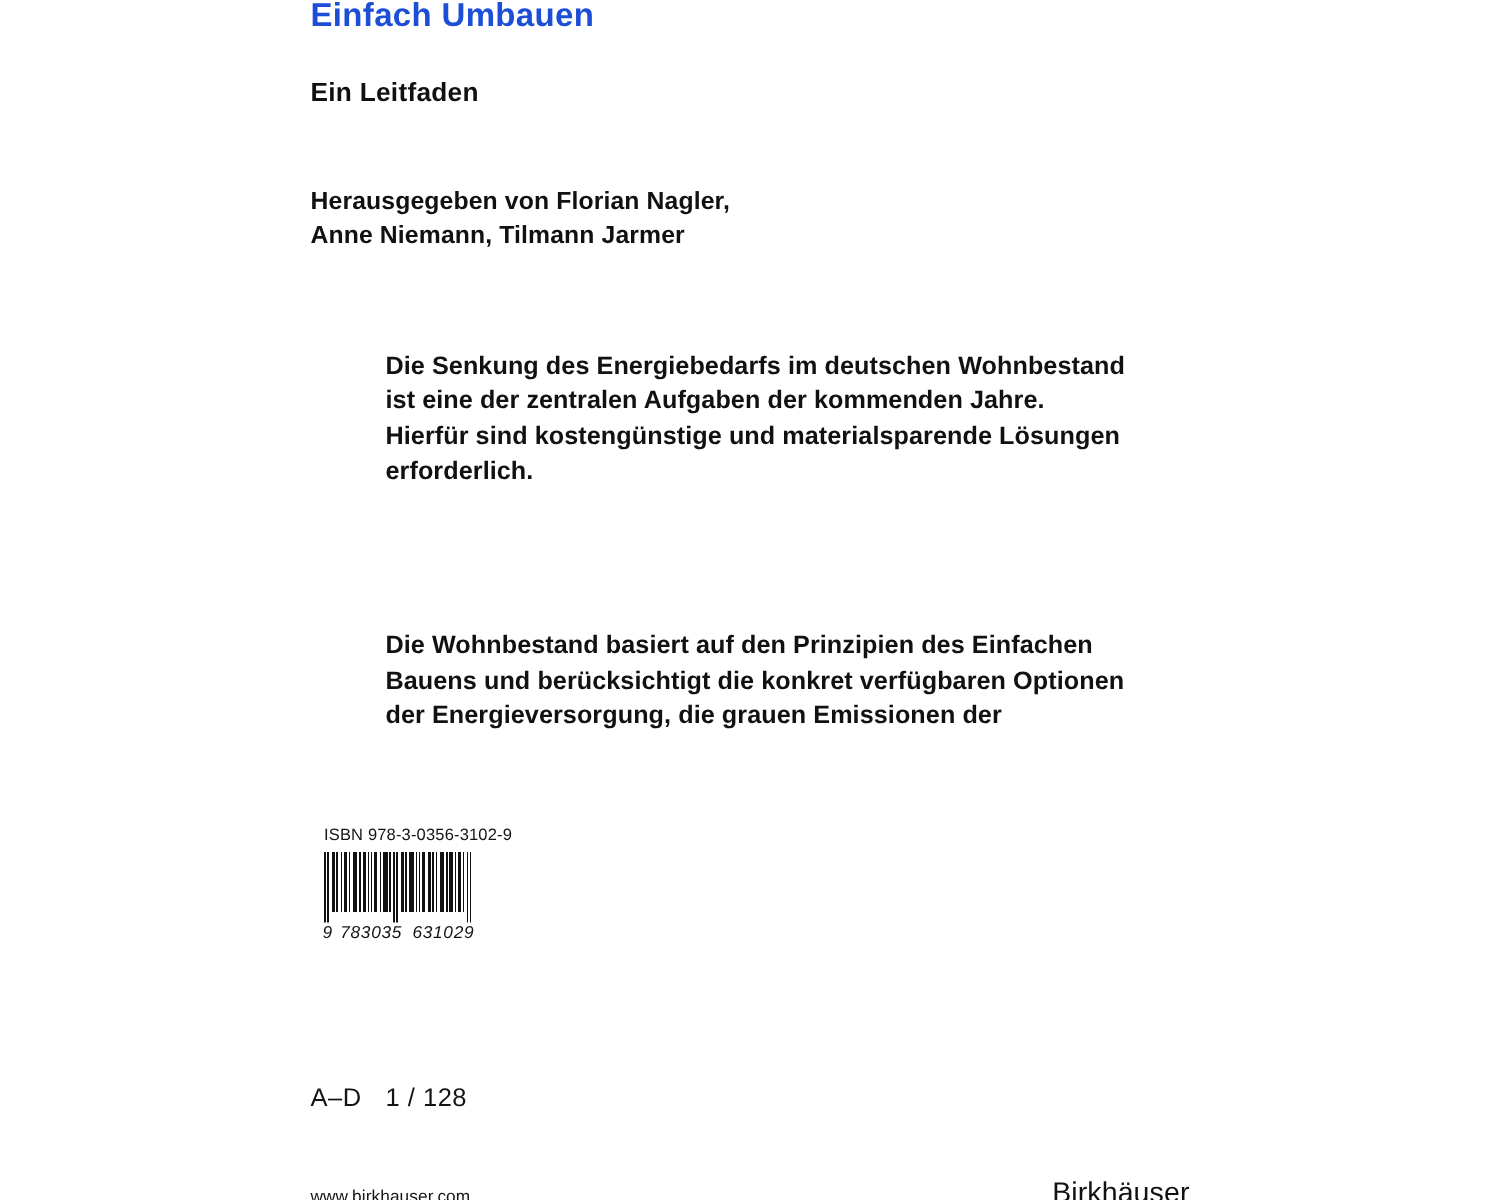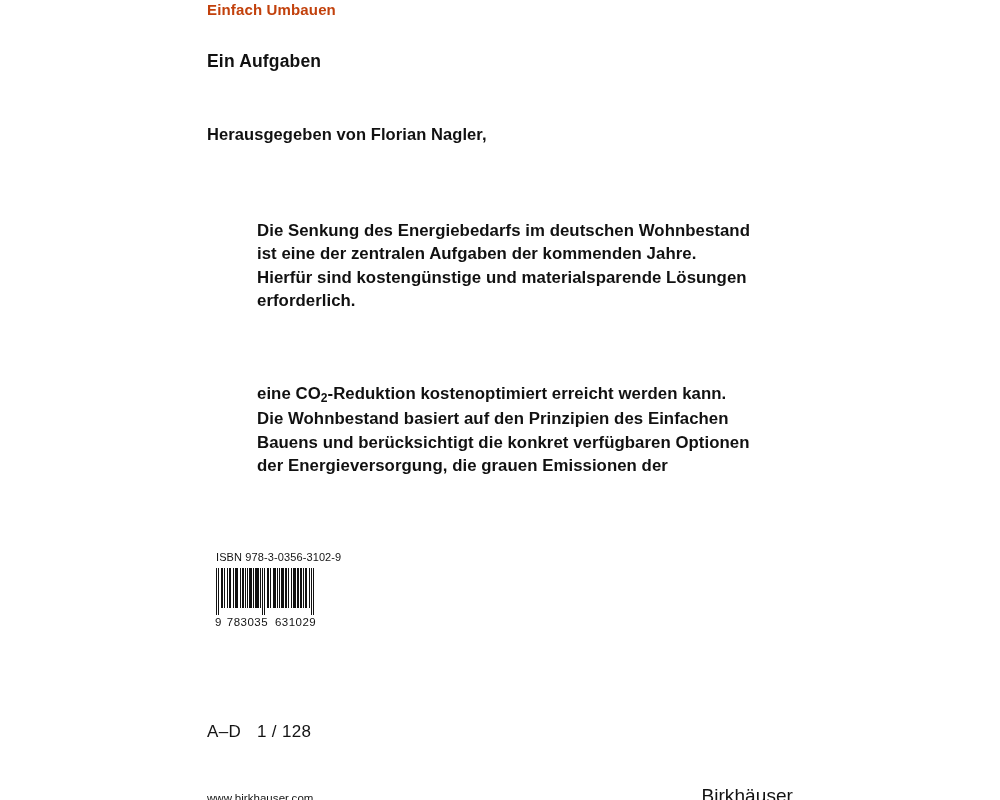--- a/index.html
+++ b/index.html
@@ -26,25 +26,25 @@
   
   .title-block {
     position: absolute;
     left: 207px;
     top: 0px;
     width: 560px;
   }
 
   .book-title {
     margin: 0;
-    font-size: 15px;
+    font-size: 22px;
     line-height: 19px;
     font-weight: bold;
     letter-spacing: 0.01em;
-    color: #c2410c;
+    color: #1d4ed8;
   }
 
   .book-subtitle {
     margin: 33px 0 0 0;
     font-size: 17.5px;
     line-height: 19px;
     font-weight: bold;
     letter-spacing: 0.01em;
     color: #111111;
   }
@@ -60,21 +60,21 @@
     line-height: 23px;
     font-weight: bold;
     letter-spacing: 0.005em;
     color: #111111;
   }
 
   
   .blurb {
     position: absolute;
     left: 257px;
-    top: 219px;
+    top: 232px;
     width: 560px;
   }
 
   .blurb p {
     margin: 0;
     font-size: 16.8px;
     line-height: 23.3px;
     font-weight: bold;
     letter-spacing: 0.003em;
     color: #111111;
@@ -115,20 +115,21 @@
     height: 47px;
   }
 
   .barcode-digits {
     font-size: 11.5px;
     line-height: 13px;
     letter-spacing: 0.04em;
     color: #141414;
     margin: 1px 0 0 0;
     white-space: nowrap;
+    font-style: italic;
   }
 
   .barcode-digits .lead {
     margin-right: 5px;
   }
 
   .barcode-digits .grp {
     margin-right: 7px;
   }
 
@@ -176,40 +177,41 @@
     font-weight: normal;
   }
 </style>
 </head>
 <body>
 
 <div class="page">
 
   <div class="title-block">
     <h1 class="book-title">Einfach Umbauen</h1>
-    <h2 class="book-subtitle">Ein Aufgaben</h2>
+    <h2 class="book-subtitle">Ein Leitfaden</h2>
   </div>
 
   <div class="editors">
     <div>Herausgegeben von Florian Nagler,</div>
+    <div>Anne Niemann, Tilmann Jarmer</div>
   </div>
 
   <div class="blurb">
 
     <p>
       <span>Die Senkung des Energiebedarfs im deutschen Wohnbestand</span><br>
       <span>ist eine der zentralen Aufgaben der kommenden Jahre.</span><br>
       <span>Hierfür sind kostengünstige und materialsparende Lösungen</span><br>
       <span>erforderlich.</span>
     </p>
 
     <p>
       <br>
       <br>
-      <span><span>eine CO</span><sub>2</sub><span>-Reduktion kostenoptimiert erreicht werden kann.</span></span><br>
+      <br>
       <span>Die Wohnbestand basiert auf den Prinzipien des Einfachen</span><br>
       <span>Bauens und berücksichtigt die konkret verfügbaren Optionen</span><br>
       <span>der Energieversorgung, die grauen Emissionen der</span><br>
     </p>
 
   </div>
 
   <div class="barcode-block">
 
     <div class="isbn-text">ISBN 978-3-0356-3102-9</div>

